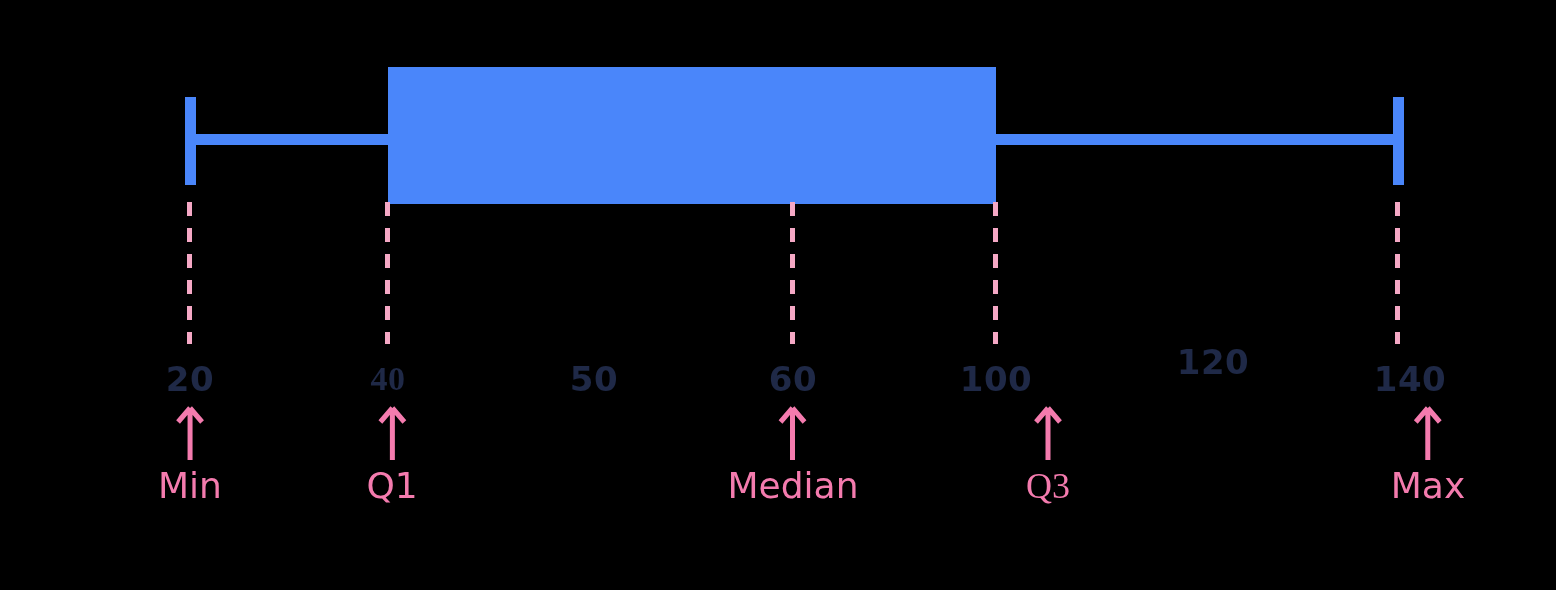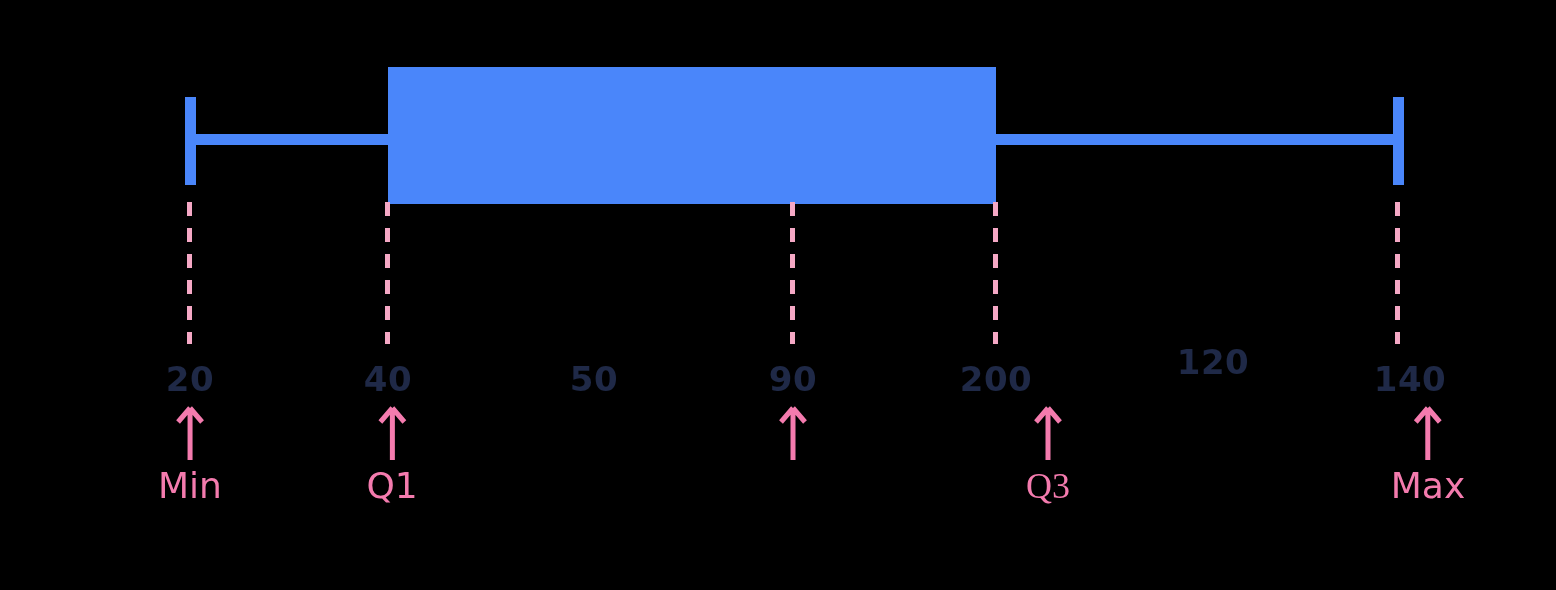--- a/index.html
+++ b/index.html
@@ -103,24 +103,24 @@
   <div>
     <div class="dash" style="left:187px;  top:202px; height:142px;"></div>
     <div class="dash" style="left:385px;  top:202px; height:142px;"></div>
     <div class="dash" style="left:790px;  top:202px; height:142px;"></div>
     <div class="dash" style="left:993px;  top:202px; height:142px;"></div>
     <div class="dash" style="left:1395px; top:202px; height:142px;"></div>
   </div>
 
   <div>
     <span class="tick" style="left:190px;  top:362px;">20</span>
-    <span class="tick" style="left:388px;  top:362px;">40</span>
+    <span class="tick" style="left:388px;  top:362px;font-family:Liberation Serif, serif;">40</span>
     <span class="tick" style="left:594px;  top:362px;">50</span>
-    <span class="tick" style="left:793px;  top:362px;">90</span>
-    <span class="tick" style="left:996px;  top:362px;">200</span>
+    <span class="tick" style="left:793px;  top:362px;">60</span>
+    <span class="tick" style="left:996px;  top:362px;">100</span>
     <span class="tick" style="left:1213px; top:345px;">120</span>
     <span class="tick" style="left:1410px; top:362px;">140</span>
   </div>
 
   <div>
 
     <div class="anno" style="left:190px; top:404px;">
       <svg class="anno-arrow" viewBox="0 0 30 58">
         <path d="M15 4 L27 18 M15 4 L3 18 M15 5 L15 56" stroke="#f47bae" stroke-width="5" fill="none" stroke-linecap="butt"></path>
       </svg>
@@ -131,20 +131,21 @@
       <svg class="anno-arrow" viewBox="0 0 30 58">
         <path d="M15 4 L27 18 M15 4 L3 18 M15 5 L15 56" stroke="#f47bae" stroke-width="5" fill="none" stroke-linecap="butt"></path>
       </svg>
       <span class="anno-label">Q1</span>
     </div>
 
     <div class="anno" style="left:793px; top:404px;">
       <svg class="anno-arrow" viewBox="0 0 30 58">
         <path d="M15 4 L27 18 M15 4 L3 18 M15 5 L15 56" stroke="#f47bae" stroke-width="5" fill="none" stroke-linecap="butt"></path>
       </svg>
+      <span class="anno-label">Median</span>
     </div>
 
     <div class="anno" style="left:1048px; top:404px;font-family:Liberation Serif, serif;">
       <svg class="anno-arrow" viewBox="0 0 30 58">
         <path d="M15 4 L27 18 M15 4 L3 18 M15 5 L15 56" stroke="#f47bae" stroke-width="5" fill="none" stroke-linecap="butt"></path>
       </svg>
       <span class="anno-label">Q3</span>
     </div>
 
     <div class="anno" style="left:1400px; top:404px;margin-left:28px;">

